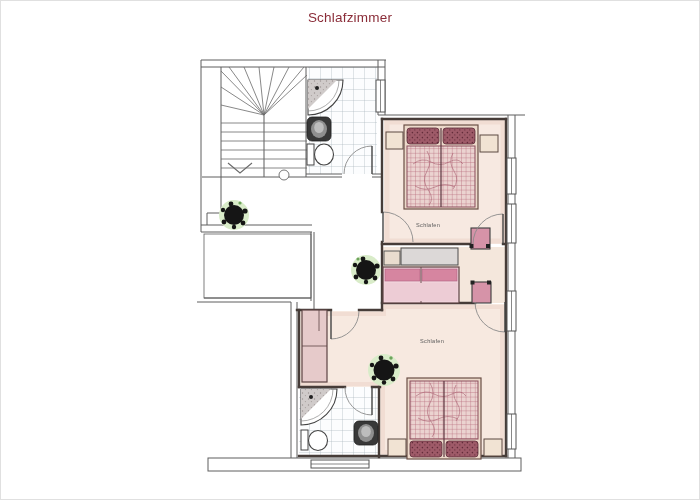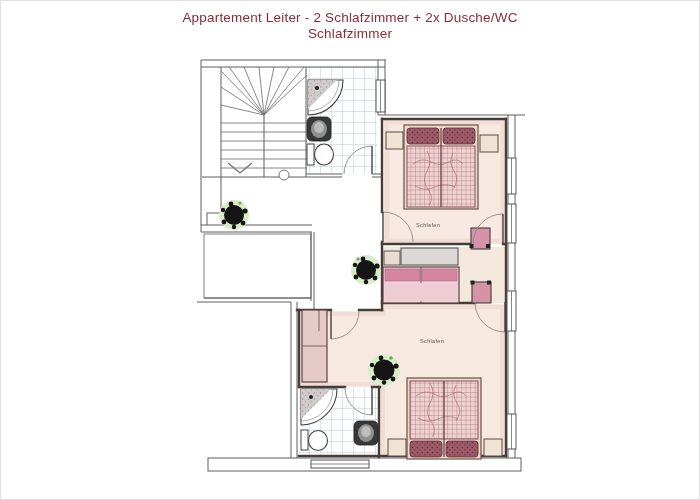--- a/index.html
+++ b/index.html
@@ -15,21 +15,20 @@
   .title .l2{display:block;}
   svg{position:absolute;left:0;top:0;}
   text.room-label{font-family:"Liberation Sans",sans-serif;font-size:5.6px;fill:#5a5a5a;letter-spacing:.3px;}
 </style>
 </head>
 <body>
 
 <div class="page">
 
   <div class="title">
-    <span>Appartement Leiter - 2 Schlafzimmer + 2x Dusche/WC</span>
     <span class="l2">Schlafzimmer</span>
   </div>
 
   <svg width="700" height="500" viewBox="0 0 700 500">
     <defs>
       <pattern id="tiles" width="11" height="11" patternUnits="userSpaceOnUse">
         <rect width="11" height="11" fill="#fcfdfe"></rect>
         <path d="M11 0H0V11" fill="none" stroke="#a8b3bd" stroke-width="0.7"></path>
       </pattern>
       <pattern id="duvet" width="4.6" height="4.6" patternUnits="userSpaceOnUse">

